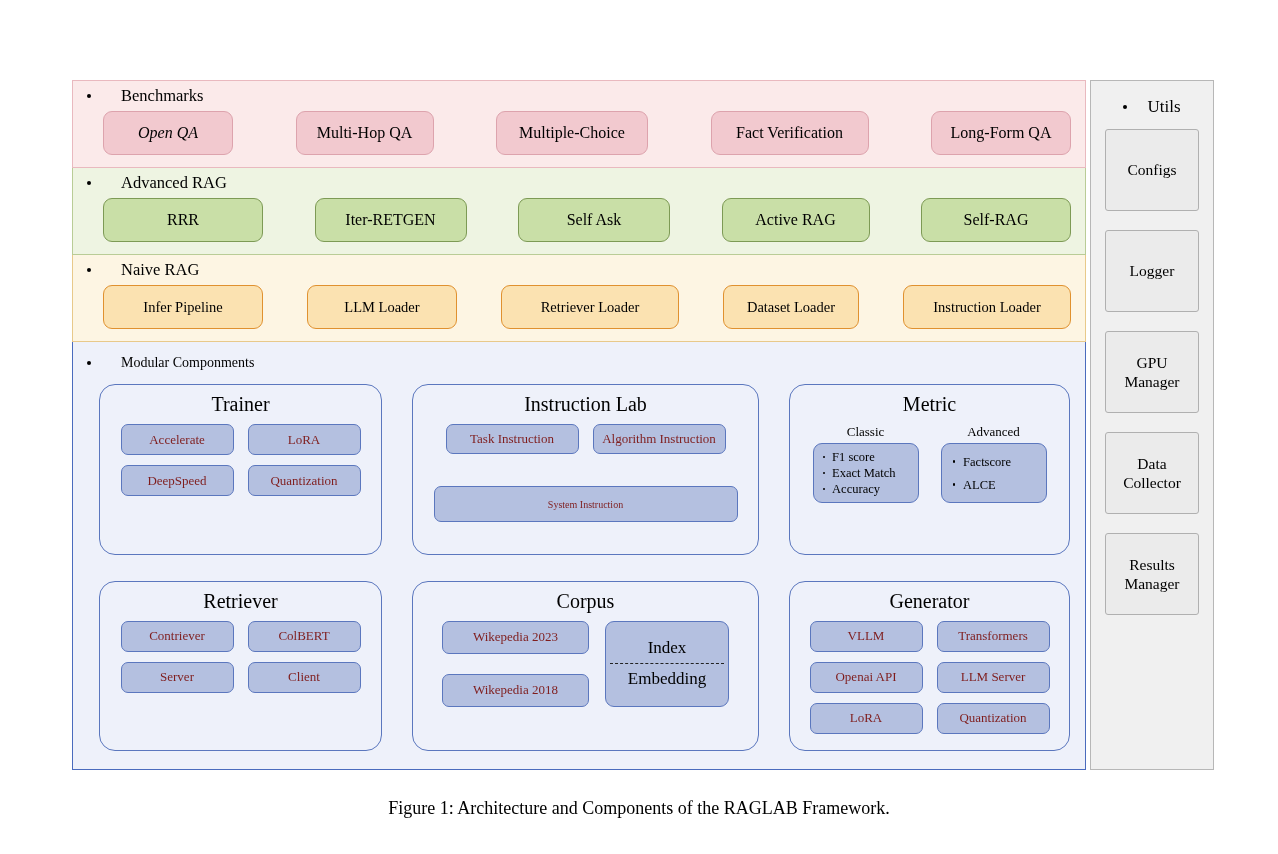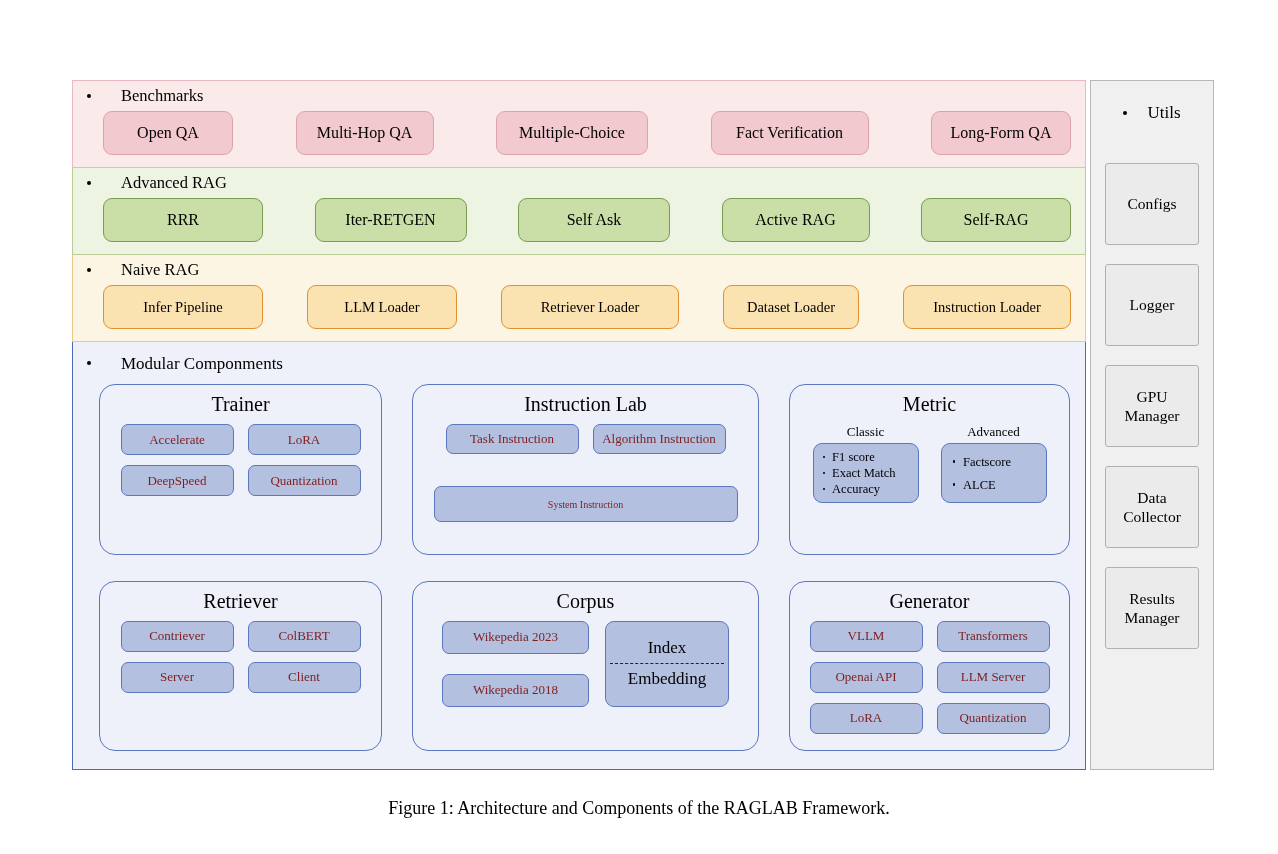--- a/index.html
+++ b/index.html
@@ -96,21 +96,21 @@
 
   
   .band.blue {
     background: #eef1fa;
     border-color: #4a6bbd;
     flex: 1 1 auto;
     display: flex;
     flex-direction: column;
   }
   .band.blue .band-header { height: 42px; padding-left: 14px; }
-  .band.blue .band-title { font-size: 17px; }
+  .band.blue .band-title { font-size: 14px; }
 
   .panel-grid {
     flex: 1 1 auto;
     display: grid;
     grid-template-columns: 283px 347px 281px;
     grid-template-rows: 1fr 1fr;
     gap: 26px 30px;
     padding: 0 24px 18px 35px;
     justify-content: center;
   }
@@ -231,22 +231,21 @@
   
   #utils {
     box-sizing: border-box;
     width: 124px;
     margin-left: 4px;
     background: #f0f0f0;
     border: 1px solid #b7b7b7;
     display: flex;
     flex-direction: column;
     align-items: center;
-    padding-top: 10px;
-    gap: 28px;
+    padding-top: 4px;
   }
   .utils-header {
     display: flex;
     align-items: center;
     height: 44px;
   }
   .utils-header .bullet { margin-right: 20px; }
   .utils-title { font-size: 17px; }
   .util-box {
     box-sizing: border-box;
@@ -281,21 +280,21 @@
 <div id="figure">
 
   <div id="bands">
 
     <div class="band pink">
       <div class="band-header">
         <span class="bullet"></span>
         <span class="band-title">Benchmarks</span>
       </div>
       <div class="chip-row" id="row-benchmarks">
-          <div class="chip" style="width: 130px;">Open QA</div>
+          <div class="chip" style="width: 130px; font-style: italic;">Open QA</div>
           <div class="chip" style="width: 138px; margin-left: 62.5px;">Multi-Hop QA</div>
           <div class="chip" style="width: 152px; margin-left: 62.5px;">Multiple-Choice</div>
           <div class="chip" style="width: 158px; margin-left: 62.5px;">Fact Verification</div>
           <div class="chip" style="width: 140px; margin-left: 62.5px;">Long-Form QA</div>
         </div>
     </div>
 
     <div class="band green">
       <div class="band-header">
         <span class="bullet"></span>

